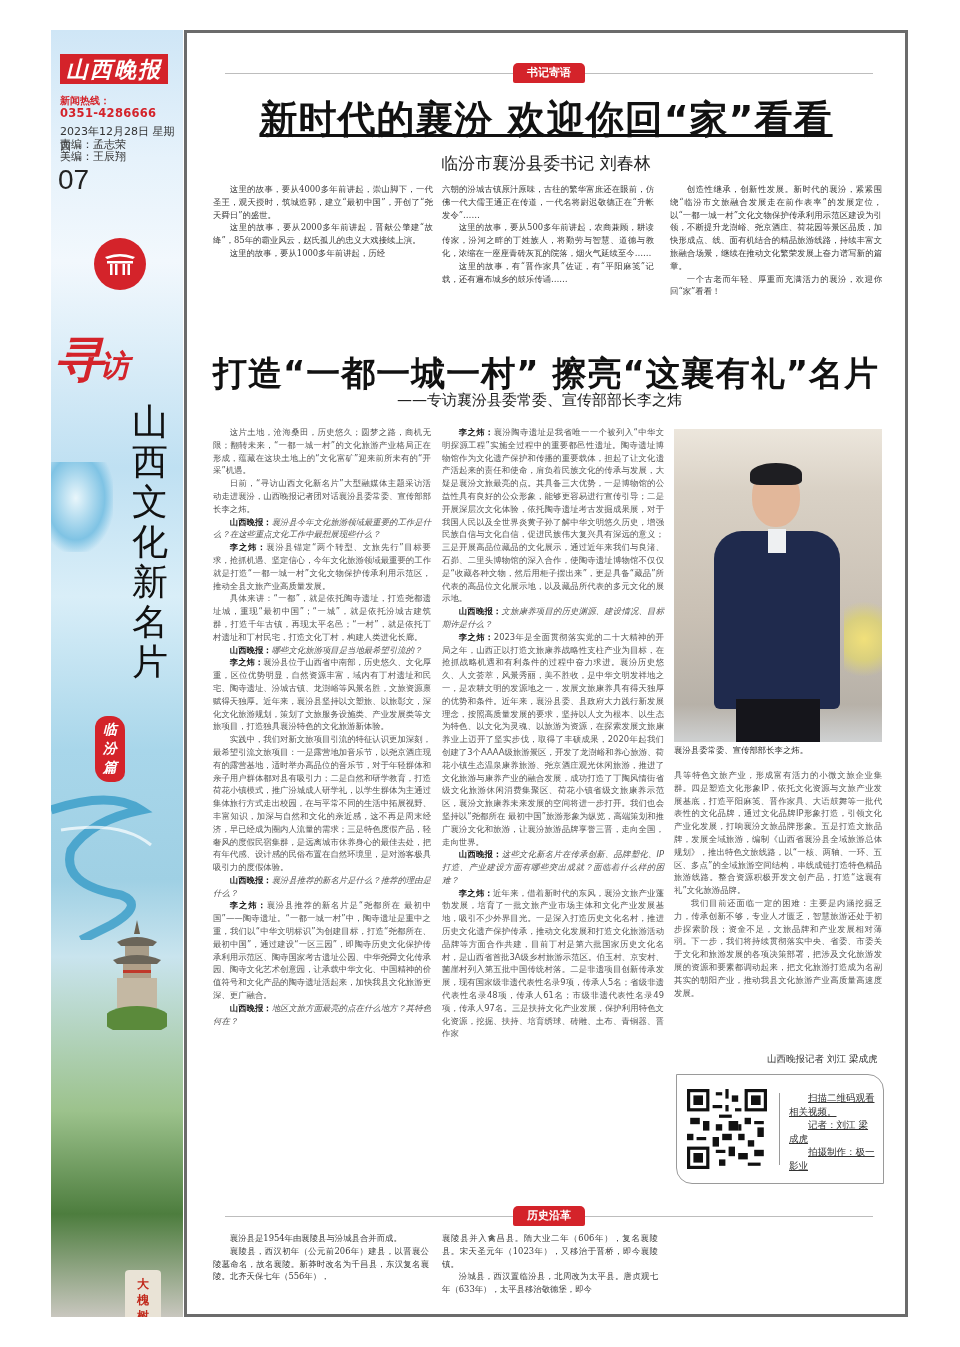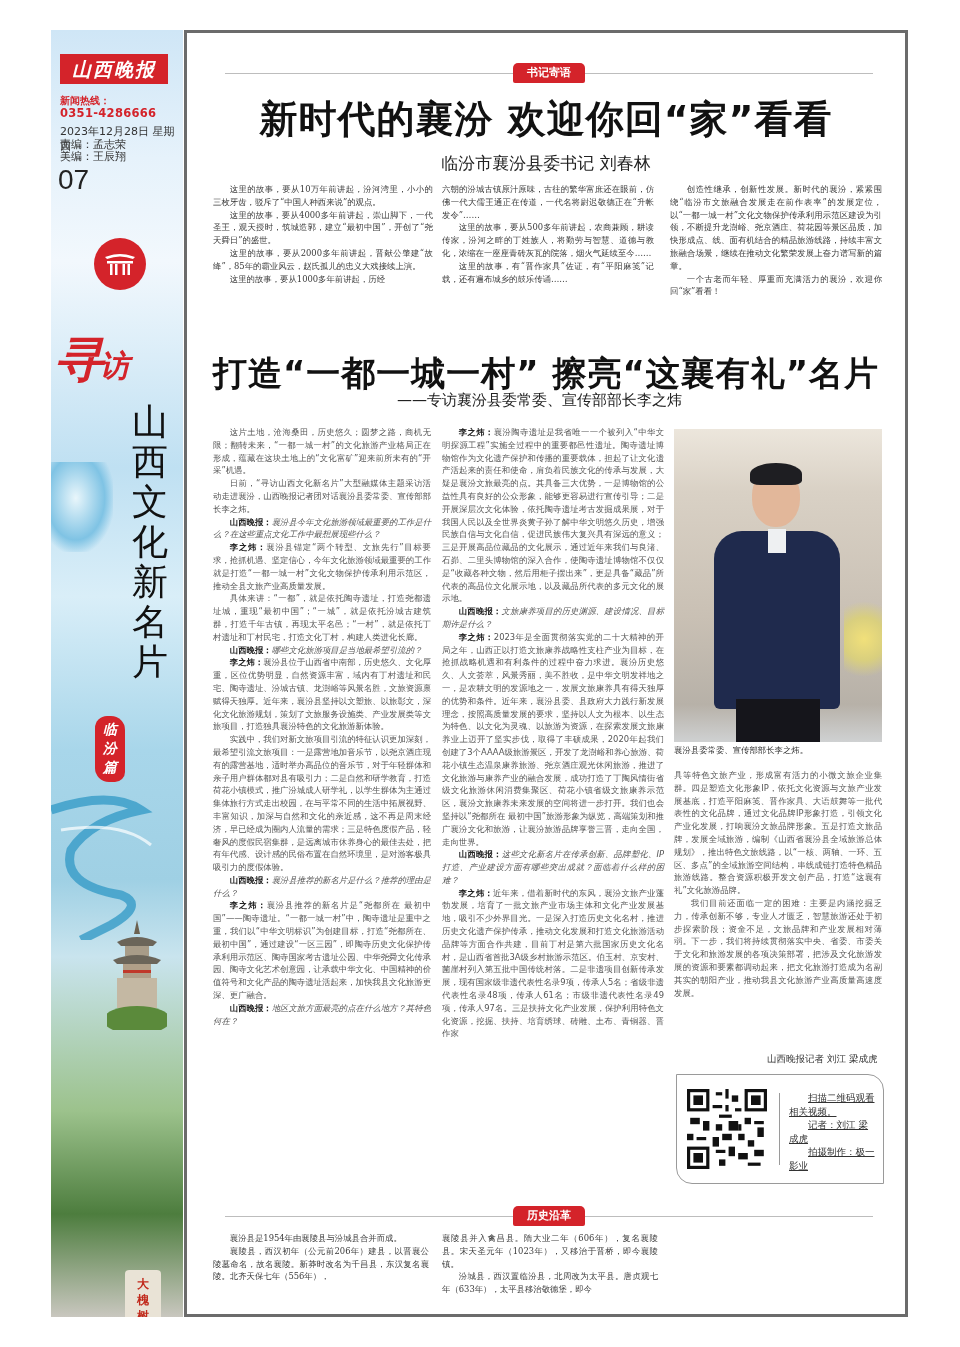--- a/index.html
+++ b/index.html
@@ -4,21 +4,21 @@
 <style>
   html, body { margin: 0; padding: 0; background: #ffffff; }
   body { width: 960px; height: 1347px; position: relative; overflow: hidden;
          font-family: "DejaVu Serif", serif; color: #2b2b2b; }
 
   
   .sidebar { position: absolute; left: 51px; top: 30px; width: 132px; height: 1287px;
     background: linear-gradient(180deg, #cfe6f6 0%, #e6f2fb 10%, #f2f8fd 18%, #bfe0f2 34%, #d9eef8 44%, #a8d6ea 56%, #9fd0e4 66%, #c9e4ee 72%, #9cc28c 84%, #4d7d3e 92%, #c9c7bf 100%);
     overflow: hidden; }
   .masthead { position: absolute; left: 9px; top: 24px; width: 108px; height: 30px; background: #d4232a;
-    color: #fff; font-family: "DejaVu Serif", serif; font-style: italic; font-weight: bold; font-size: 19px;
+    color: #fff; font-family: "DejaVu Serif", serif; font-style: italic; font-weight: bold; font-size: 22px;
     letter-spacing: 2px; text-align: center; line-height: 30px; }
   .hotline-label { position: absolute; left: 9px; top: 64px; color: #d4232a; font-family: "DejaVu Sans", sans-serif;
     font-size: 10px; font-weight: bold; }
   .hotline-number { position: absolute; left: 9px; top: 76px; color: #d4232a; font-family: "DejaVu Sans", sans-serif;
     font-size: 11.5px; font-weight: bold; letter-spacing: .3px; }
   .meta-line { position: absolute; left: 9px; font-family: "DejaVu Sans", sans-serif; font-size: 11px; color: #333; }
   .page-number { position: absolute; left: 7px; top: 134px; font-family: "Liberation Sans", sans-serif;
     font-size: 28px; color: #222; }
   .emblem { position: absolute; left: 43px; top: 208px; width: 52px; height: 52px; border-radius: 50%;
     background: #d4232a; display: flex; align-items: center; justify-content: center; }
@@ -45,21 +45,21 @@
   .frame { position: absolute; left: 184px; top: 30px; width: 724px; height: 1287px;
     border: 3px solid #6b6b6b; box-sizing: border-box; background: #fff; }
 
   .section-tag-row { position: absolute; left: 38px; width: 648px; height: 20px; }
   .section-tag-row .line { position: absolute; top: 10px; left: 0; right: 0; height: 1px; background: #bdbdbd; }
   .section-tag { position: absolute; left: 50%; transform: translateX(-50%); top: 0; height: 20px; padding: 0 14px;
     background: #d4232a; color: #fff; font-family: "DejaVu Sans", sans-serif; font-size: 11px; font-weight: bold;
     line-height: 20px; border-radius: 5px 5px 2px 2px; }
 
   .headline-1 { position: absolute; left: 0; width: 718px; top: 61px; text-align: center;
-    font-family: "DejaVu Sans", sans-serif; font-weight: bold; font-size: 38px; color: #111; letter-spacing: 1px; }
+    font-family: "DejaVu Sans", sans-serif; font-weight: bold; font-size: 38px; color: #111; letter-spacing: 1px; text-decoration: underline; }
   .byline-1 { position: absolute; left: 0; width: 718px; top: 119px; text-align: center;
     font-family: "DejaVu Sans", sans-serif; font-size: 17px; color: #222; }
 
   .col { position: absolute; font-size: 8.4px; line-height: 12.8px; color: #3a3a3a; text-align: justify; }
   .col p { margin: 0; text-indent: 2em; }
   .col .q { font-style: italic; }
   .col .q b, .col .a b { font-family: "DejaVu Sans", sans-serif; font-style: normal; color: #222; }
   .col.sans { font-family: "DejaVu Sans", sans-serif; color: #555; }
 
   .headline-2 { position: absolute; left: 0; width: 718px; top: 318px; text-align: center;
@@ -165,21 +165,20 @@
 
   <div class="section-tag-row" style="top:30px">
     <div class="line"></div>
     <div class="section-tag">书记寄语</div>
   </div>
 
   <div class="headline-1">新时代的襄汾  欢迎你回“家”看看</div>
   <div class="byline-1">临汾市襄汾县委书记 刘春林</div>
 
   <div class="col" style="left:26px; top:150px; width:220px;">
-    <p>这里的故事，要从10万年前讲起，汾河湾里，小小的三枚牙齿，驳斥了“中国人种西来说”的观点。</p>
     <p>这里的故事，要从4000多年前讲起，崇山脚下，一代圣王，观天授时，筑城造郭，建立“最初中国”，开创了“尧天舜日”的盛世。</p>
     <p>这里的故事，要从2000多年前讲起，晋献公肇建“故绛”，85年的霸业风云，赵氏孤儿的忠义大戏接续上演。</p>
     <p>这里的故事，要从1000多年前讲起，历经</p>
   </div>
   <div class="col" style="left:255px; top:150px; width:212px;">
     <p style="text-indent:0">六朝的汾城古镇原汁原味，古往的繁华富庶还在眼前，仿佛一代大儒王通正在传道，一代名将尉迟敬德正在“升帐发令”……</p>
     <p>这里的故事，要从500多年前讲起，农商兼顾，耕读传家，汾河之畔的丁姓族人，将勤劳与智慧、道德与教化，浓缩在一座座青砖灰瓦的院落，烟火气延续至今……</p>
     <p>这里的故事，有“晋作家具”佐证，有“平阳麻笺”记载，还有遍布城乡的鼓乐传诵……</p>
   </div>
   <div class="col" style="left:483px; top:150px; width:212px;">

